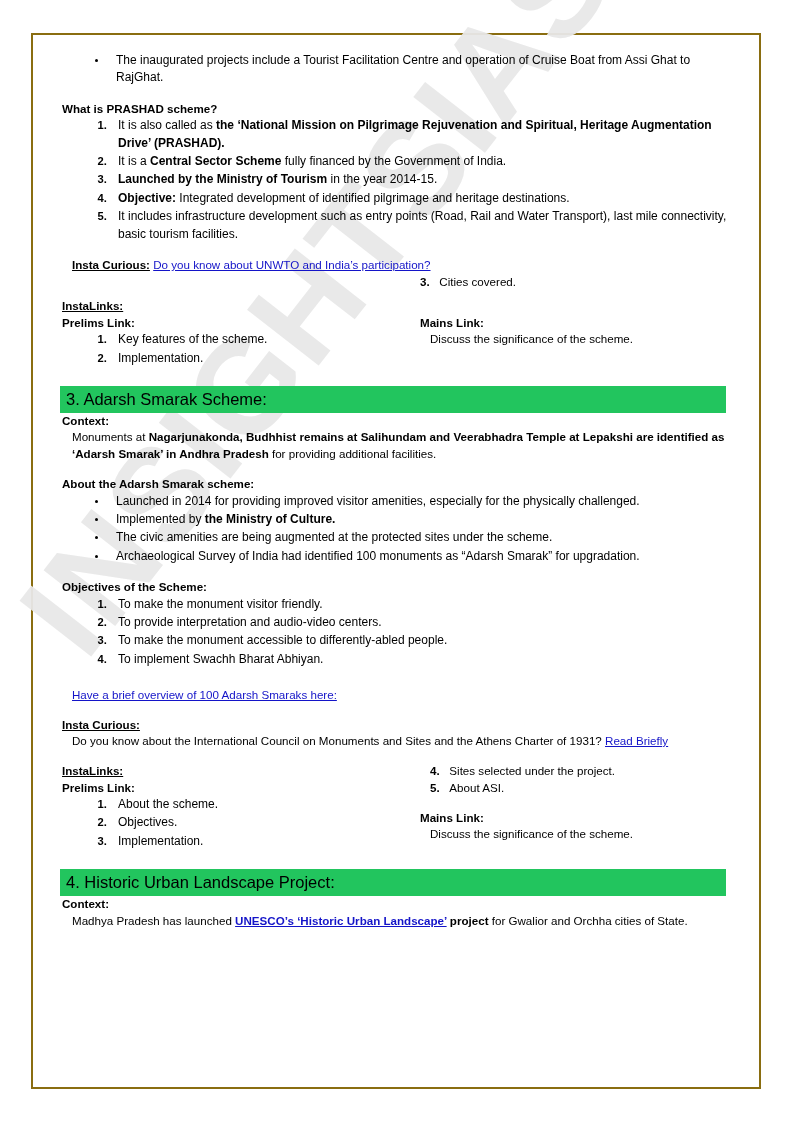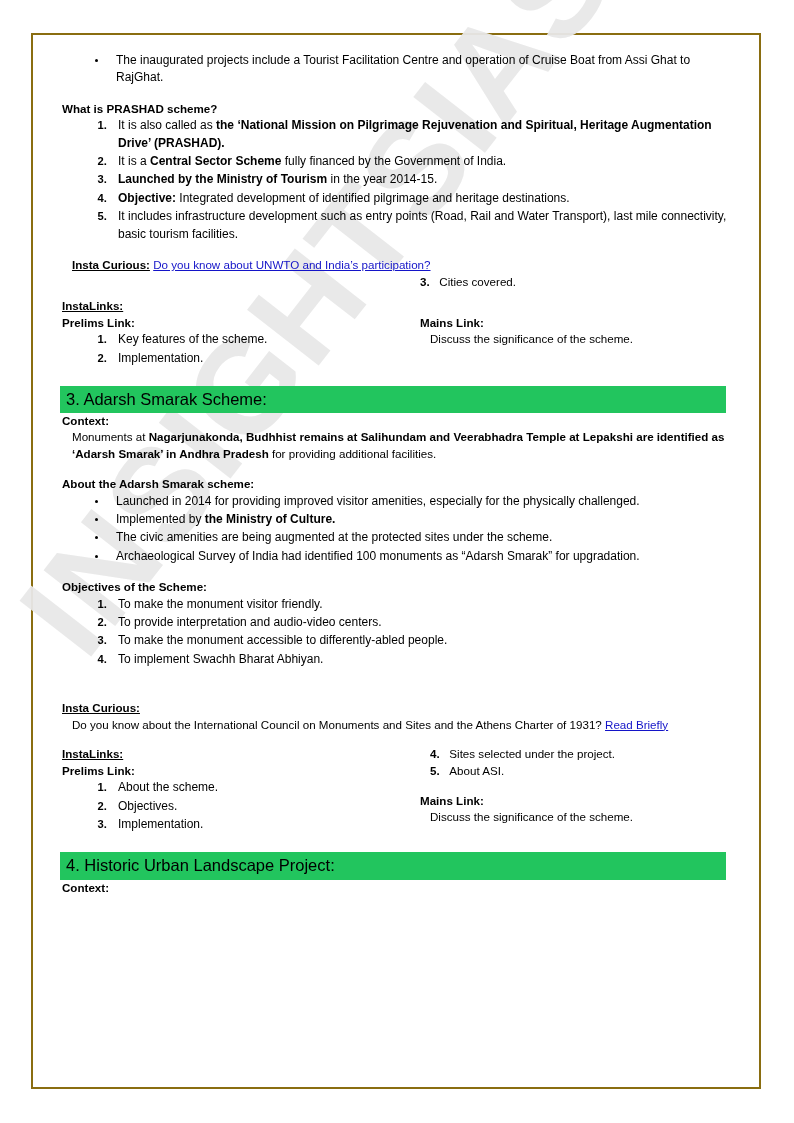--- a/index.html
+++ b/index.html
@@ -238,20 +238,23 @@
     <div class="heading-lbl">Objectives of the Scheme:</div>
     <ol class="doc-list">
       <li>To make the monument visitor friendly.</li>
       <li>To provide interpretation and audio-video centers.</li>
       <li>To make the monument accessible to differently-abled people.</li>
       <li>To implement Swachh Bharat Abhiyan.</li>
     </ol>
 
     <div class="spacer-lg"></div>
 
+    <div class="para">
+      <span class="doclink">Have a brief overview of 100 Adarsh Smaraks here:</span>
+    </div>
 
     <div class="spacer-md"></div>
 
     <div class="heading-ul">Insta Curious:</div>
     <div class="para"><span>Do you know about the International Council on Monuments and Sites and the Athens Charter of 1931? </span><span class="doclink">Read Briefly</span></div>
 
     <div class="spacer-md"></div>
 
     <div class="cols">
       <div class="col-l">
@@ -276,18 +279,19 @@
         <div class="heading-lbl">Mains Link:</div>
         <div class="para">Discuss the significance of the scheme.</div>
       </div>
     </div>
 
     <div class="spacer-lg"></div>
 
     <div class="section-banner">4.  Historic Urban Landscape Project:</div>
 
     <div class="heading-lbl">Context:</div>
+    <div class="para"><span>Madhya Pradesh has launched </span><span class="doclink-bold">UNESCO’s ‘Historic Urban Landscape’</span><span class="b"> project</span><span> for Gwalior and Orchha cities of State.</span></div>
 
 
   </div>
 
 
 </div>
 
 </body></html>

